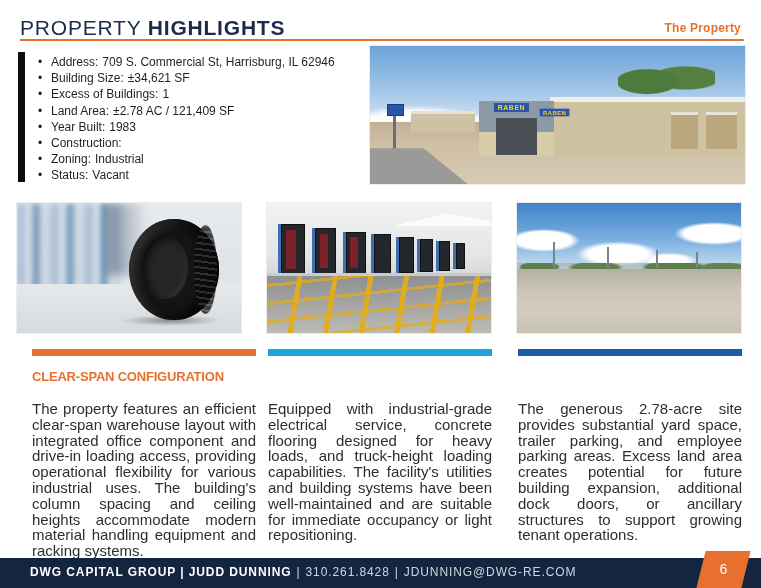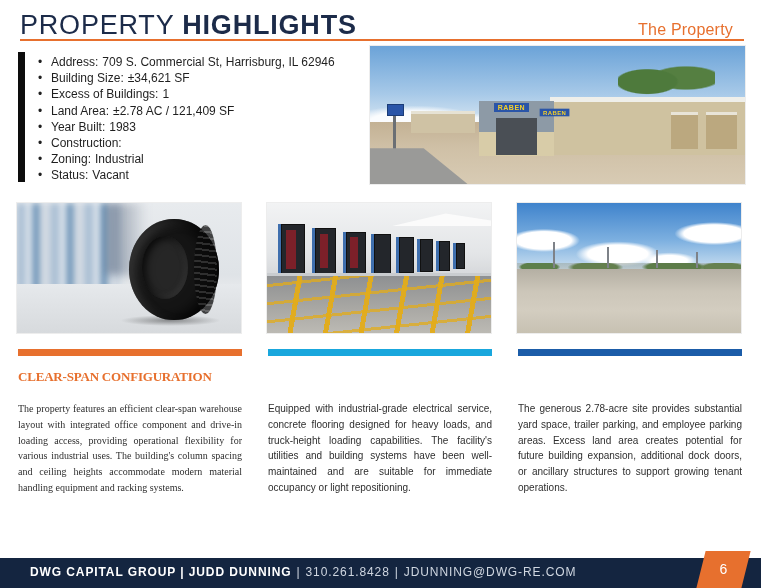--- a/index.html
+++ b/index.html
@@ -1,23 +1,23 @@
 <!DOCTYPE html>
 <html><head>
 <meta charset="utf-8">
 <style>
   * { margin:0; padding:0; box-sizing:border-box; }
   body { background:#888; font-family:"Liberation Sans", sans-serif; }
   .page { position:relative; width:761px; height:588px; background:#ffffff; overflow:hidden; margin:0 auto; }
 
   
-  .hdr-title { position:absolute; left:20px; top:10px; font-size:27px; color:#1c2b49; letter-spacing:.8px; }
+  .hdr-title { position:absolute; left:20px; top:16px; font-size:21px; color:#1c2b49; letter-spacing:.8px; }
   .hdr-title .t-reg { font-weight:400; }
   .hdr-title .t-bold { font-weight:700; }
-  .hdr-tag { position:absolute; right:28px; top:21px; font-size:16px; font-weight:400; color:#e7702e; letter-spacing:.2px; }
+  .hdr-tag { position:absolute; right:20px; top:21px; font-size:12px; font-weight:700; color:#e7702e; letter-spacing:.2px; }
   .hdr-rule { position:absolute; left:20px; right:17px; top:39px; height:2px; background:#e7702e; }
 
   
   .vbar { position:absolute; left:18px; top:52px; width:7px; height:130px; background:#0d0d0d; }
   .details { position:absolute; left:38px; top:54px; width:326px; font-size:12px; color:#1f1f1f; }
   .d-row { display:flex; line-height:16.2px; white-space:nowrap; }
   .d-bullet { width:13px; color:#1f1f1f; }
   .d-label { font-weight:400; margin-right:4px;text-align:center; }
 
   
@@ -89,26 +89,26 @@
       radial-gradient(ellipse 40px 9px at 35% 55%, #647f4e 55%, transparent 70%),
       radial-gradient(ellipse 45px 9px at 70% 50%, #5d7c49 60%, transparent 72%),
       radial-gradient(ellipse 35px 8px at 92% 55%, #668150 55%, transparent 70%),
       linear-gradient(180deg, rgba(150,160,150,.5), rgba(170,170,160,.4)); }
   .lot-ground { inset:51% 0 0 0; background:linear-gradient(180deg,#b4afa3 0%, #ccc6b9 35%, #d3cdc0 65%, #c7c1b2 100%); }
   .lot-pole { position:absolute; width:2px; background:#7e8288; }
 
   
   .bar { position:absolute; top:349px; width:224px; height:7px; }
   .col-head { position:absolute; top:369px; width:230px; font-size:13px; font-weight:700; letter-spacing:-.2px; }
-  .col-body { position:absolute; top:401px; width:224px; font-size:10px; line-height:15.8px; text-align:justify; color:#2e2e2e; }
+  .col-body { position:absolute; top:401px; width:224px; font-size:15px; line-height:15.8px; text-align:justify; color:#2e2e2e; }
   .c0 { background:#e7702e; color:#e7702e; }
   .c1 { background:#19a7dd; color:#19a7dd; }
   .c2 { background:#1b5ca8; color:#1b5ca8; }
   .col-head.c0, .col-head.c1, .col-head.c2 { background:none; }
-  .x0 { left:18px;font-family:Liberation Serif, serif; } .x1 { left:268px; } .x2 { left:518px; }
+  .x0 { left:32px; } .x1 { left:268px; } .x2 { left:518px; }
 
   
   .footer { position:absolute; left:0; top:558px; width:761px; height:30px; background:#142540; }
   .footer-text { position:absolute; left:30px; top:565px; font-size:12px; color:#cfd6e0; letter-spacing:.9px; white-space:nowrap; }
   .footer-text .f-bold { color:#ffffff; font-weight:700; }
   .footer-text .f-sep { margin:0 5px; color:#cfd6e0; }
   .page-tab { position:absolute; right:15px; top:551px; width:45px; height:37px; background:#e7702e; transform:skewX(-14deg); }
   .page-tab span { display:block; transform:skewX(14deg); text-align:center; line-height:37px; color:#fff; font-size:14px; }
 </style>
 </head>

